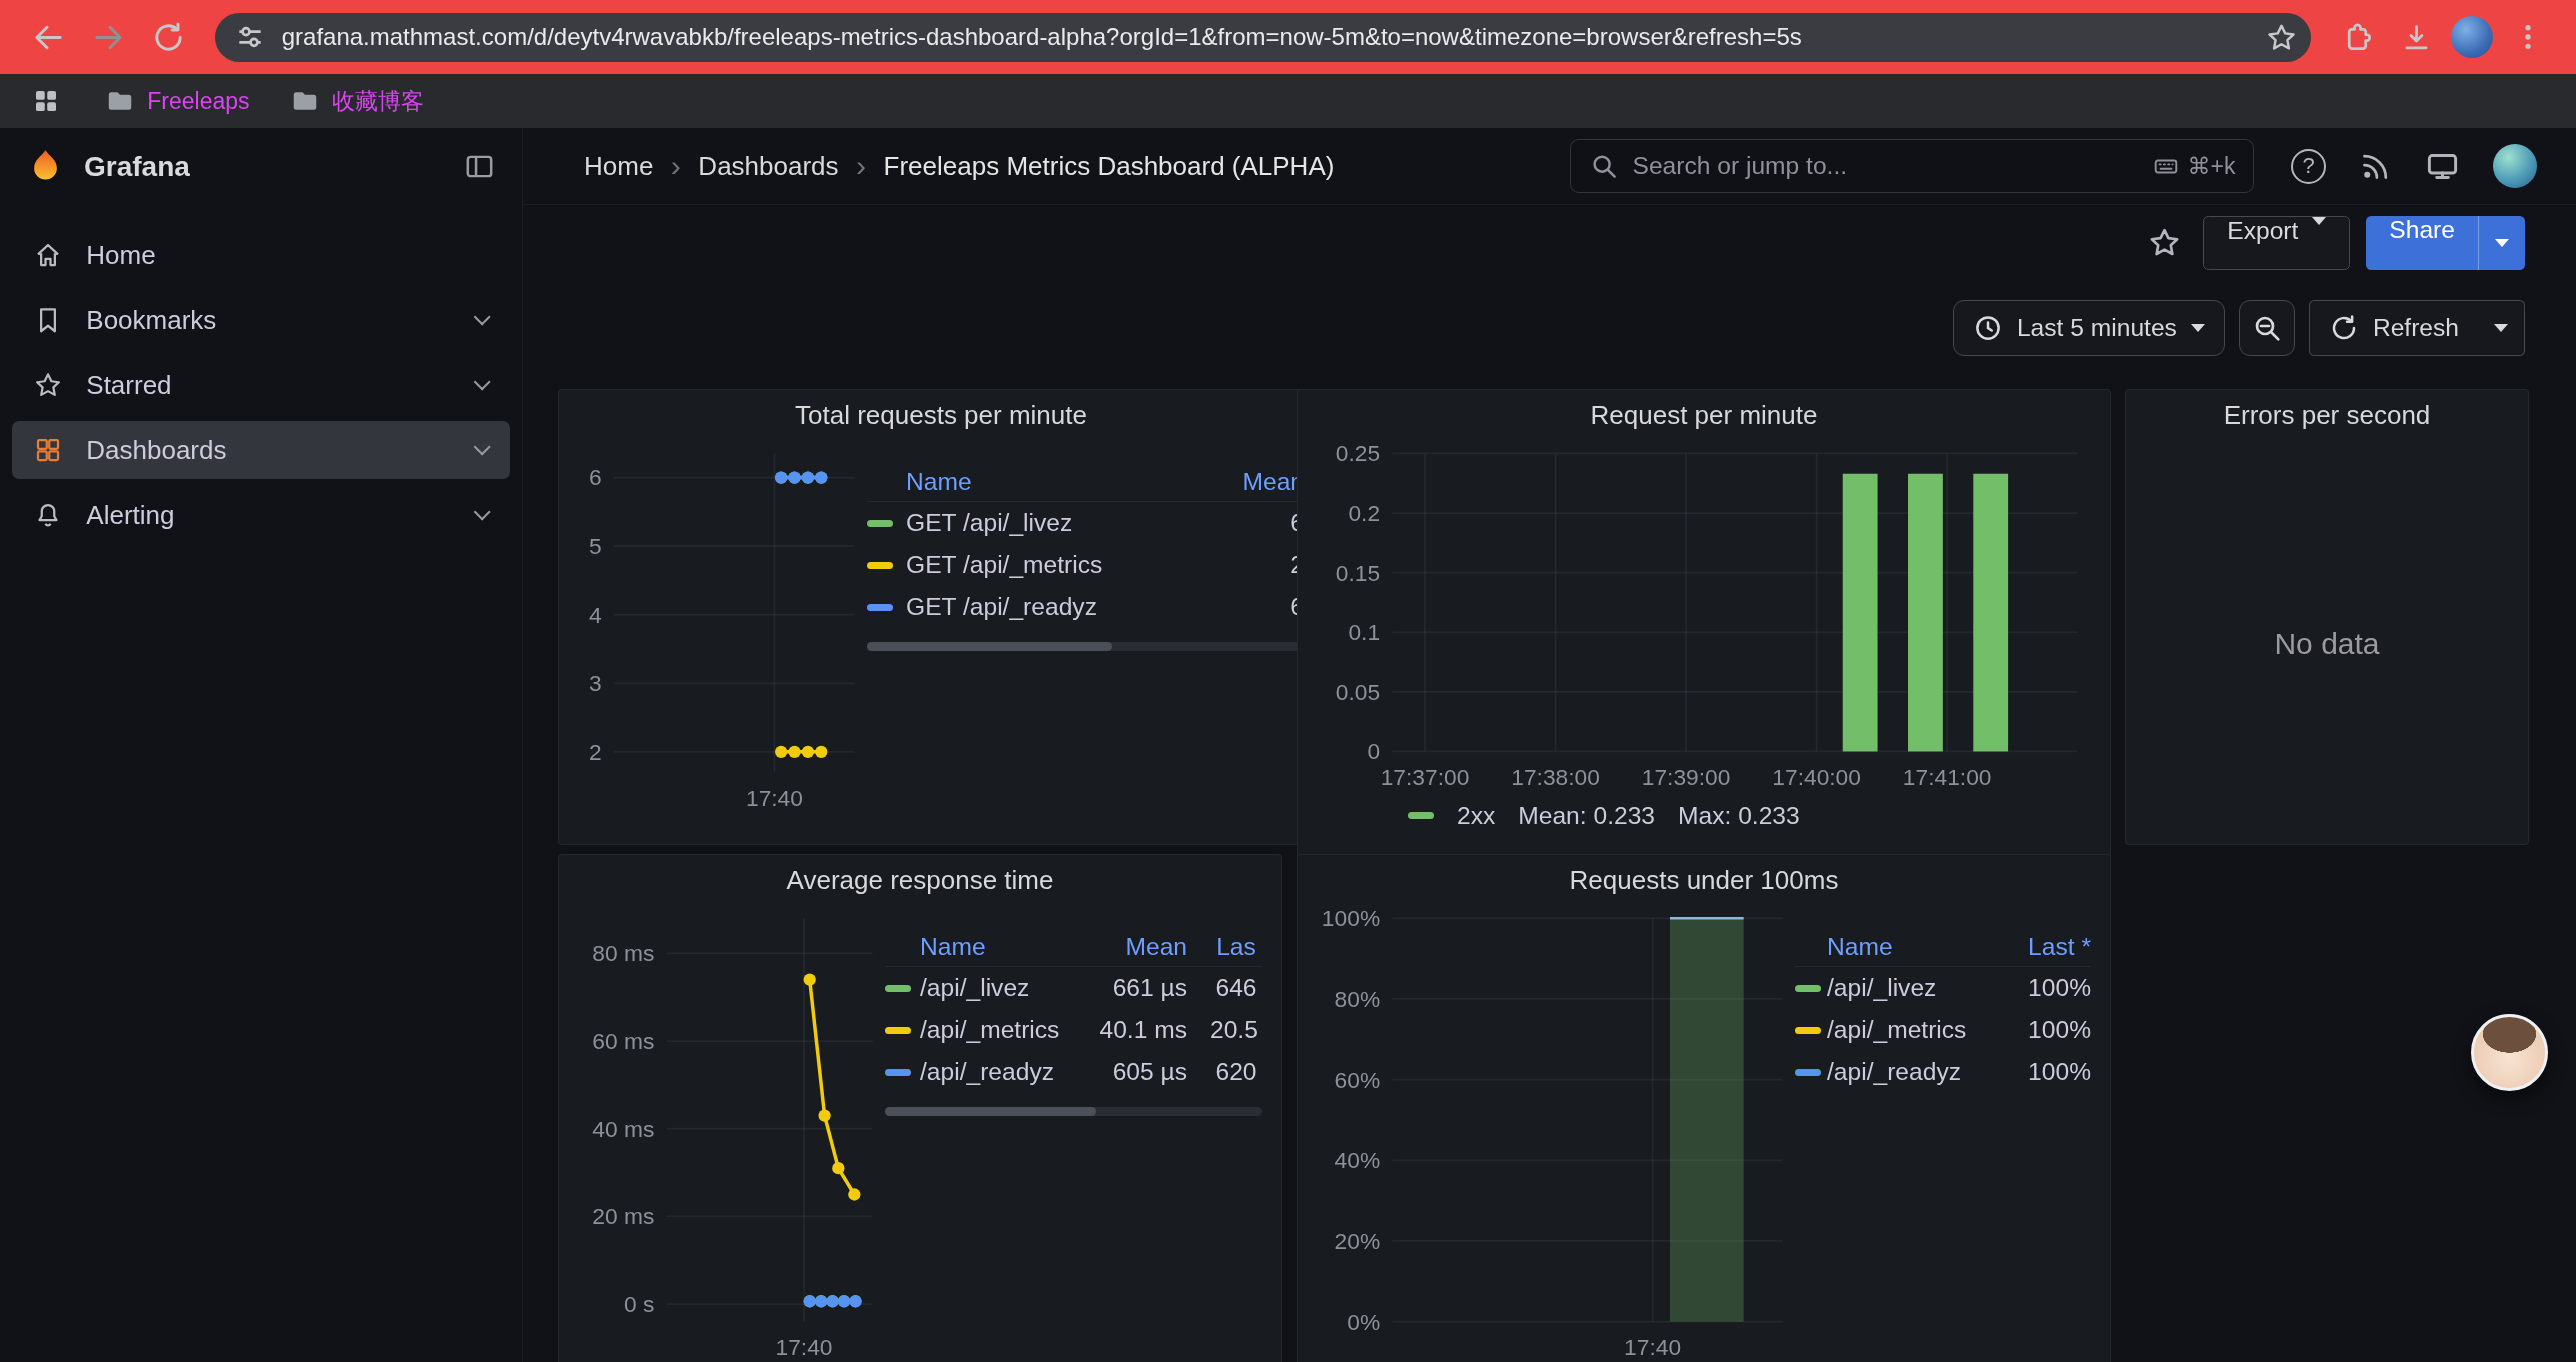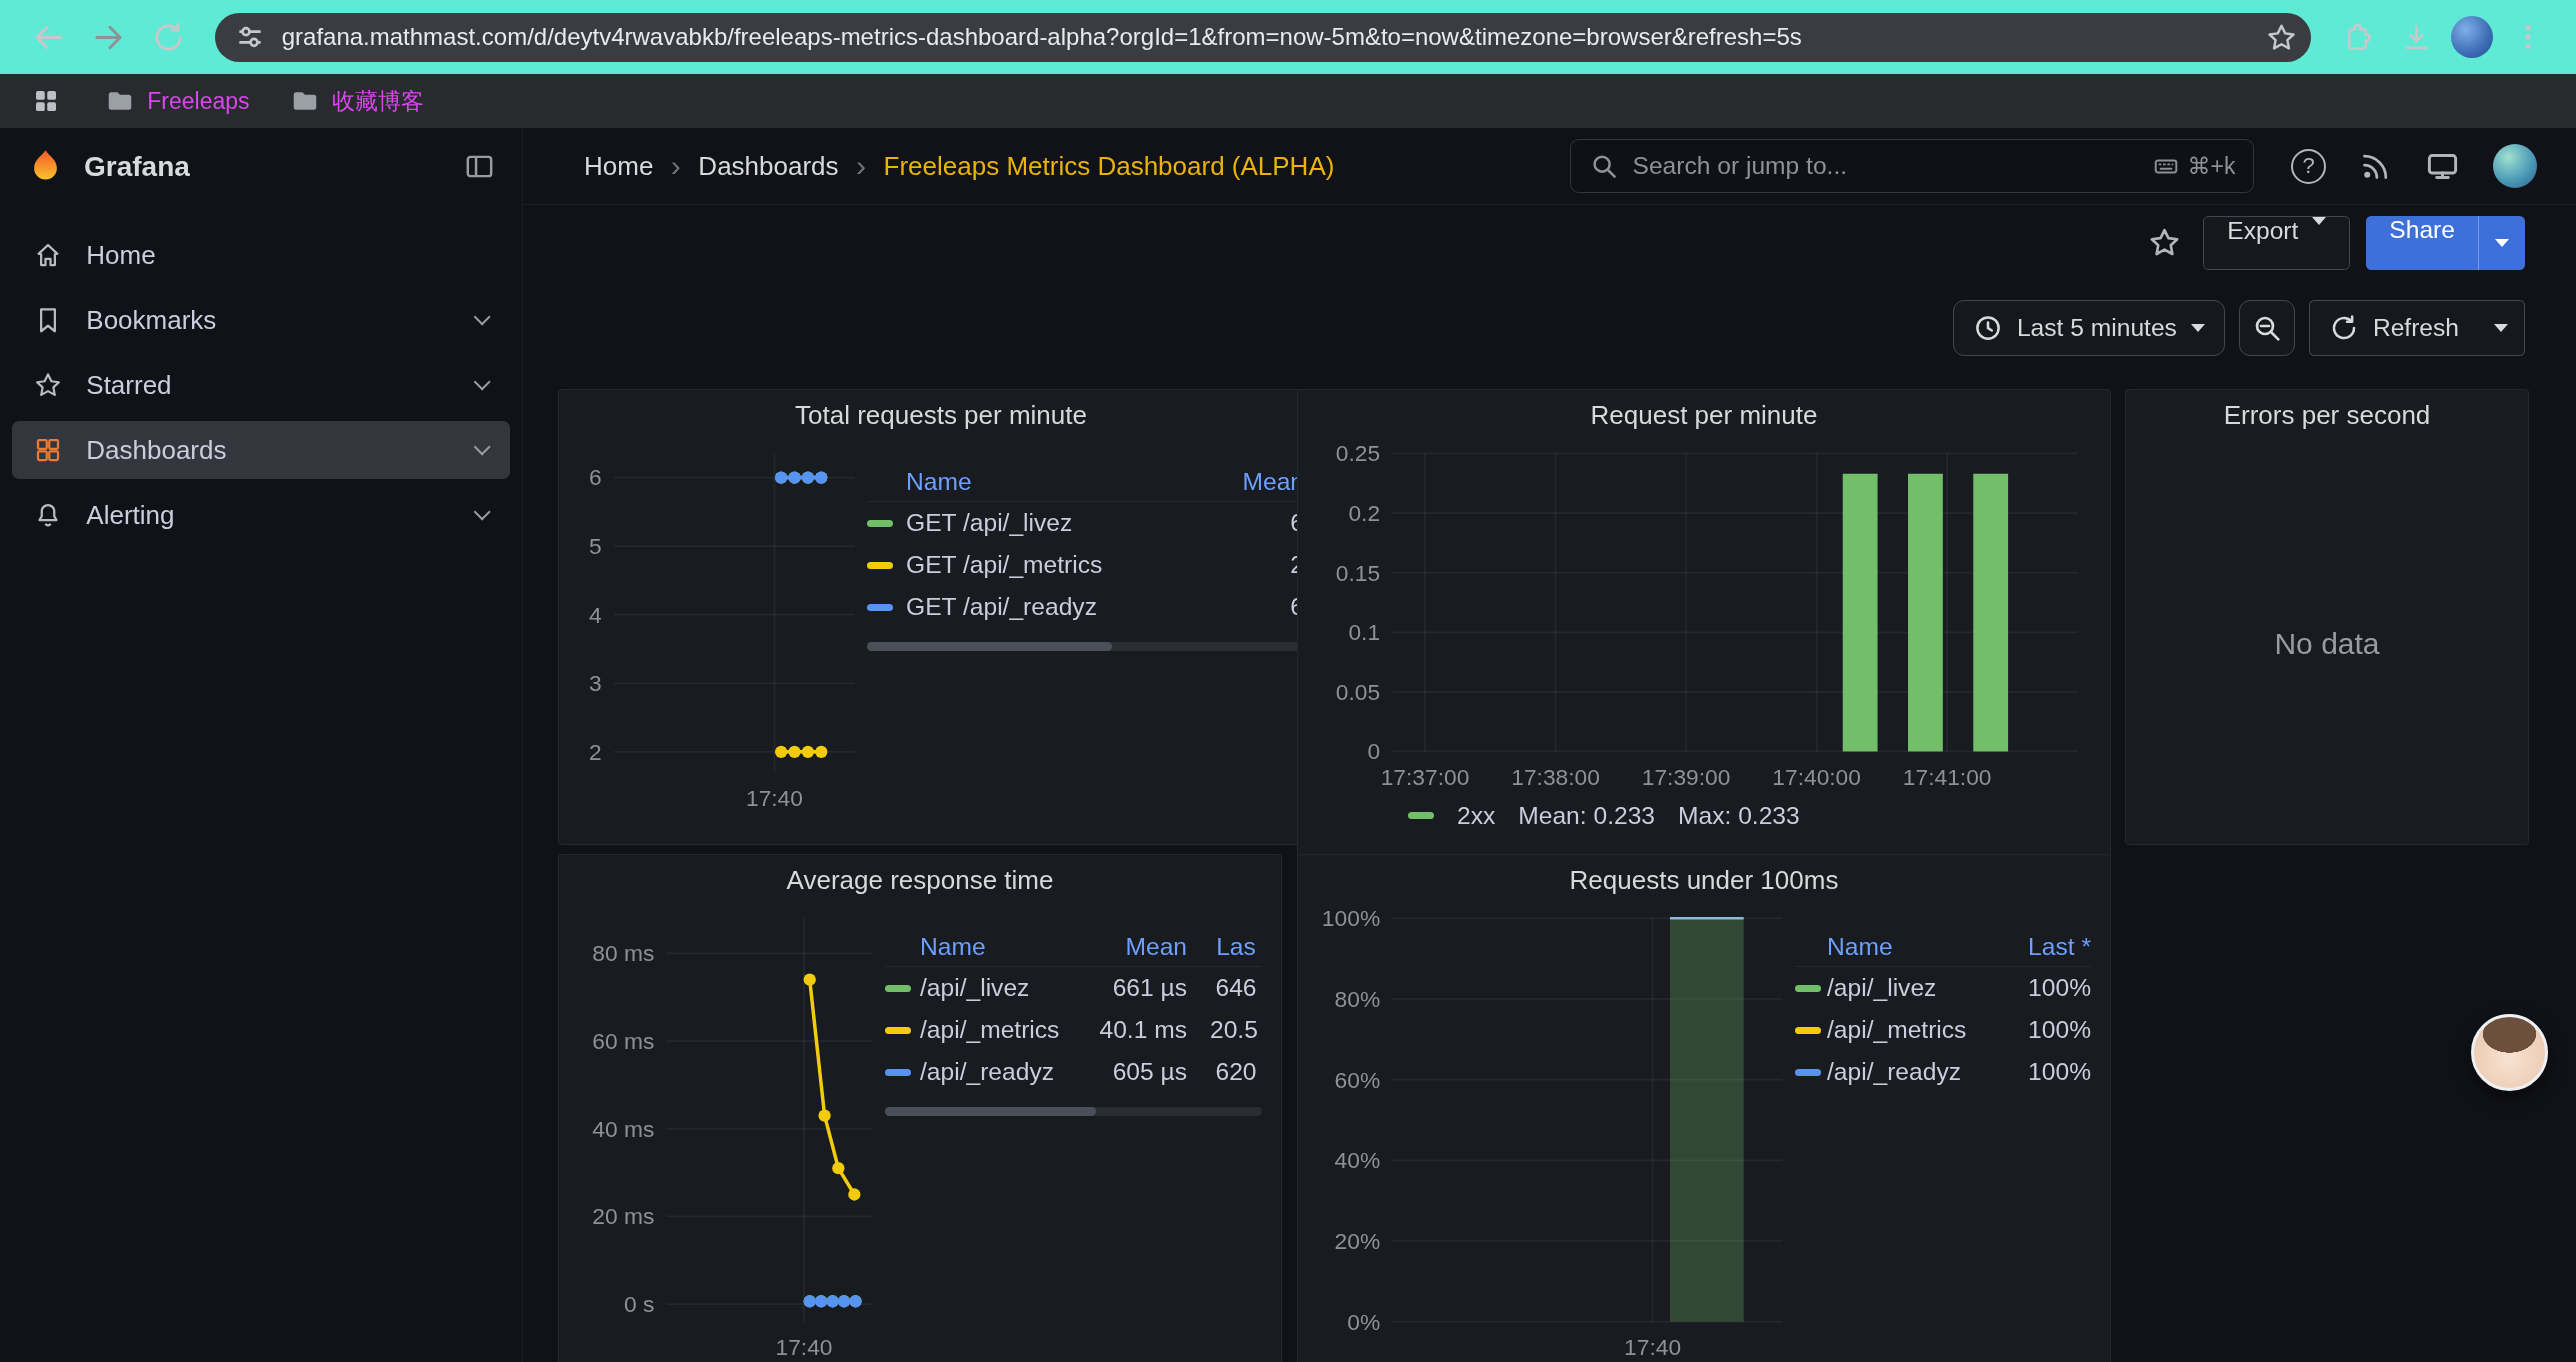--- a/index.html
+++ b/index.html
@@ -1,21 +1,21 @@
 <!DOCTYPE html>
 <html style="font-size:14px"><head>
 <meta charset="utf-8">
 <style>
   *{margin:0;padding:0;box-sizing:border-box}
   html,body{width:2576px;height:1363px}
   body{background:#111217;font-family:"Liberation Sans","DejaVu Sans",sans-serif;color:#ccccdc;overflow:hidden}
   .screen{position:relative;width:2576px;height:1363px;overflow:hidden}
 
   
-  .chrome-bar{height:74px;background:#5eead4;display:flex;align-items:center;padding:0 23px;gap:8.8px}
+  .chrome-bar{height:74px;background:#ef4444;display:flex;align-items:center;padding:0 23px;gap:8.8px}
   .nav-btn{width:51px;height:51px;border-radius:50%;display:flex;align-items:center;justify-content:center;color:#c6c8cb;flex:0 0 auto}
   .nav-btn.dim{color:#8f9195}
   .url-pill{flex:1;height:49px;background:#3b3c41;border-radius:24.6px;display:flex;align-items:center;padding:0 12.3px 0 19px;gap:16px;margin:0 12.3px;min-width:0}
   .url-text{font-size:24px;color:#e8eaed;white-space:nowrap;overflow:hidden;flex:1}
   .chrome-right{display:flex;align-items:center;gap:8.8px}
   .avatar-sm{width:42px;height:42px;border-radius:50%;background:radial-gradient(circle at 35% 32%,#7fb0e8 0%,#3c6cb4 60%,#28508f 100%);flex:0 0 auto}
   .bookmarks-bar{height:54px;background:#292a2e;display:flex;align-items:center;padding:0 26px;gap:40px}
   .bm{display:flex;align-items:center;gap:12.3px;font-size:23px;color:#d946ef}
   .svg-i{display:block}
 
@@ -29,21 +29,21 @@
   .nav-item{height:58px;display:flex;align-items:center;gap:23px;padding:0 21px;border-radius:7px;color:#ccccdc;font-size:26px;cursor:pointer}
   .nav-item .n-icon{color:#b9bbc3;display:flex}
   .nav-item.active{background:#34363d}
   .nav-item.active .n-icon{color:#eb7b35}
   .chev{width:12.3px;height:12.3px;border-right:2.6px solid #9a9ba2;border-bottom:2.6px solid #9a9ba2;transform:rotate(45deg);margin-left:auto;margin-top:-5.3px}
 
   .main{flex:1;display:flex;flex-direction:column;min-width:0}
   .topnav{height:77px;display:flex;align-items:center;padding:0 39px 0 61px;gap:30px;border-bottom:0.9px solid rgba(204,204,220,0.07)}
   .crumbs{display:flex;align-items:center;gap:17.5px;font-size:26px;color:#d9dadc;white-space:nowrap}
   .crumb-sep{color:#72747b;font-size:30px;line-height:1}
-  .crumb.current{color:#eab308}
+  .crumb.current{color:#e5e5e5}
   .searchbox{margin-left:auto;width:684px;height:54px;background:#101116;border:0.9px solid #32363e;border-radius:8.8px;display:flex;align-items:center;padding:0 17.5px;gap:14px;color:#8e9199}
   .searchbox input{flex:1;background:transparent;border:none;outline:none;color:#ccccdc;font-size:24.6px;font-family:inherit}
   .searchbox input::placeholder{color:#8e9199}
   .shortcut{display:flex;align-items:center;gap:8.8px;font-size:23px;color:#8e9199;white-space:nowrap}
   .tn-icons{display:flex;align-items:center;gap:33px;color:#b3b5bc;padding-left:7px}
   .help-circ{width:35px;height:35px;border:2.2px solid currentColor;border-radius:50%;display:flex;align-items:center;justify-content:center;font-size:22px}
   .avatar-gf{width:44px;height:44px;border-radius:50%;background:radial-gradient(circle at 35% 30%,#9fe0cf 0%,#4d9bb8 55%,#2b5f90 100%)}
 
   .subheader{height:75px;display:flex;align-items:center;justify-content:flex-end;gap:16px;padding:0 51px 0 0}
   .icon-only-btn{width:46px;height:46px;display:flex;align-items:center;justify-content:center;color:#b3b5bc}

